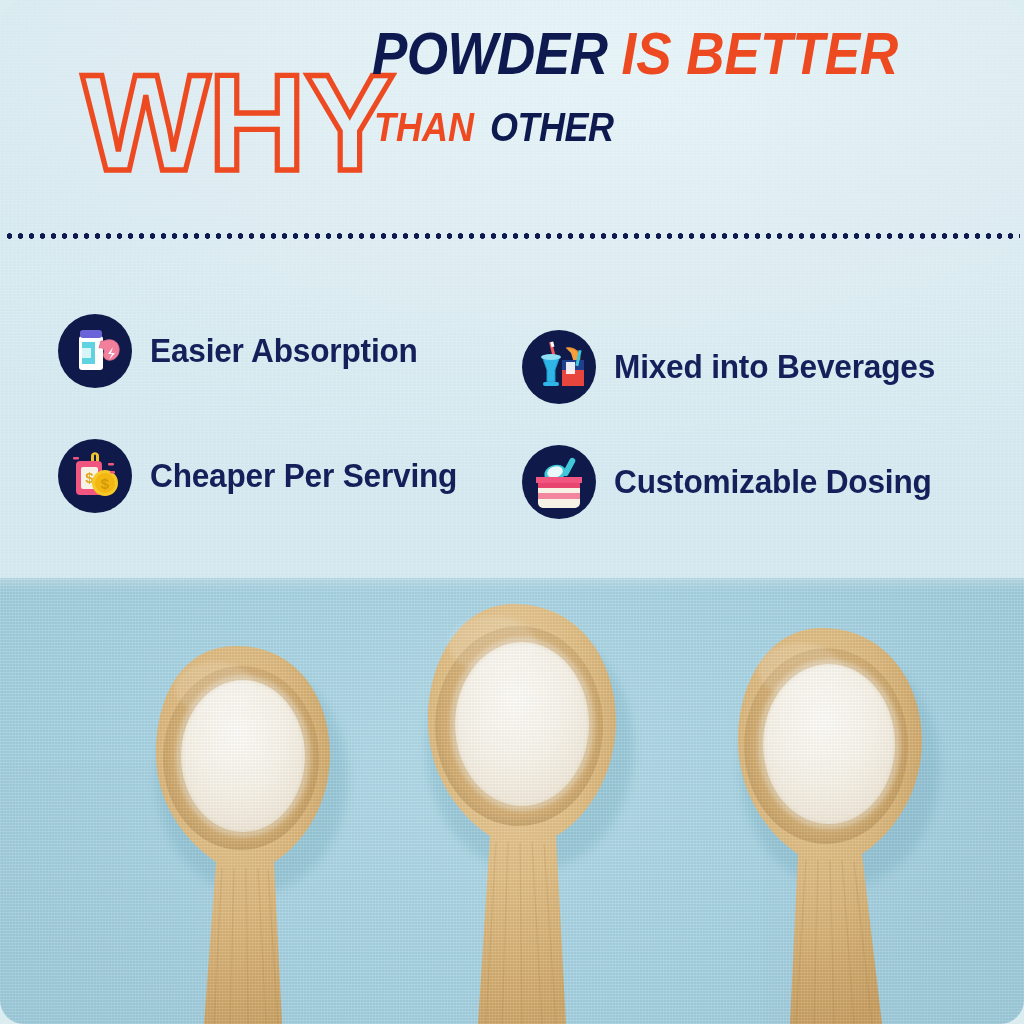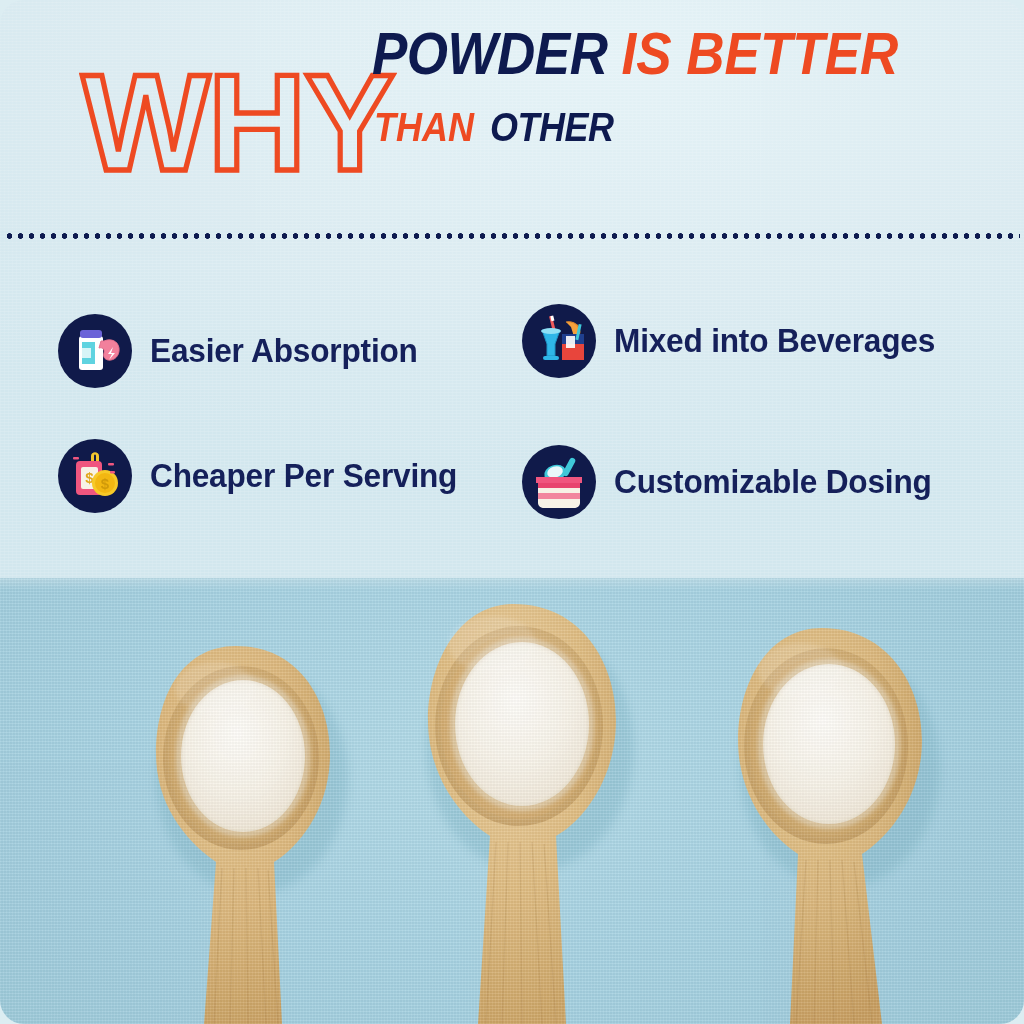--- a/index.html
+++ b/index.html
@@ -80,21 +80,21 @@
   }
 
   
   .benefits {
     position:absolute; left:0; top:300px; width:828px; height:250px;text-align:center;
   }
   .benefit {
     position:absolute; display:flex; align-items:center; gap:18px;
   }
   .b0 { left:58px;  top:14px;  }
-  .b1 { left:522px; top:4px;  }
+  .b1 { left:522px; top:30px;  }
   .b2 { left:58px;  top:139px; }
   .b3 { left:522px; top:145px; }
 
   .bicon {
     width:74px; height:74px; flex:0 0 74px; border-radius:50%;
     background:#101a4a; position:relative; overflow:hidden;
   }
   .bicon svg { position:absolute; inset:0; width:74px; height:74px; }
 
   .blabel {

